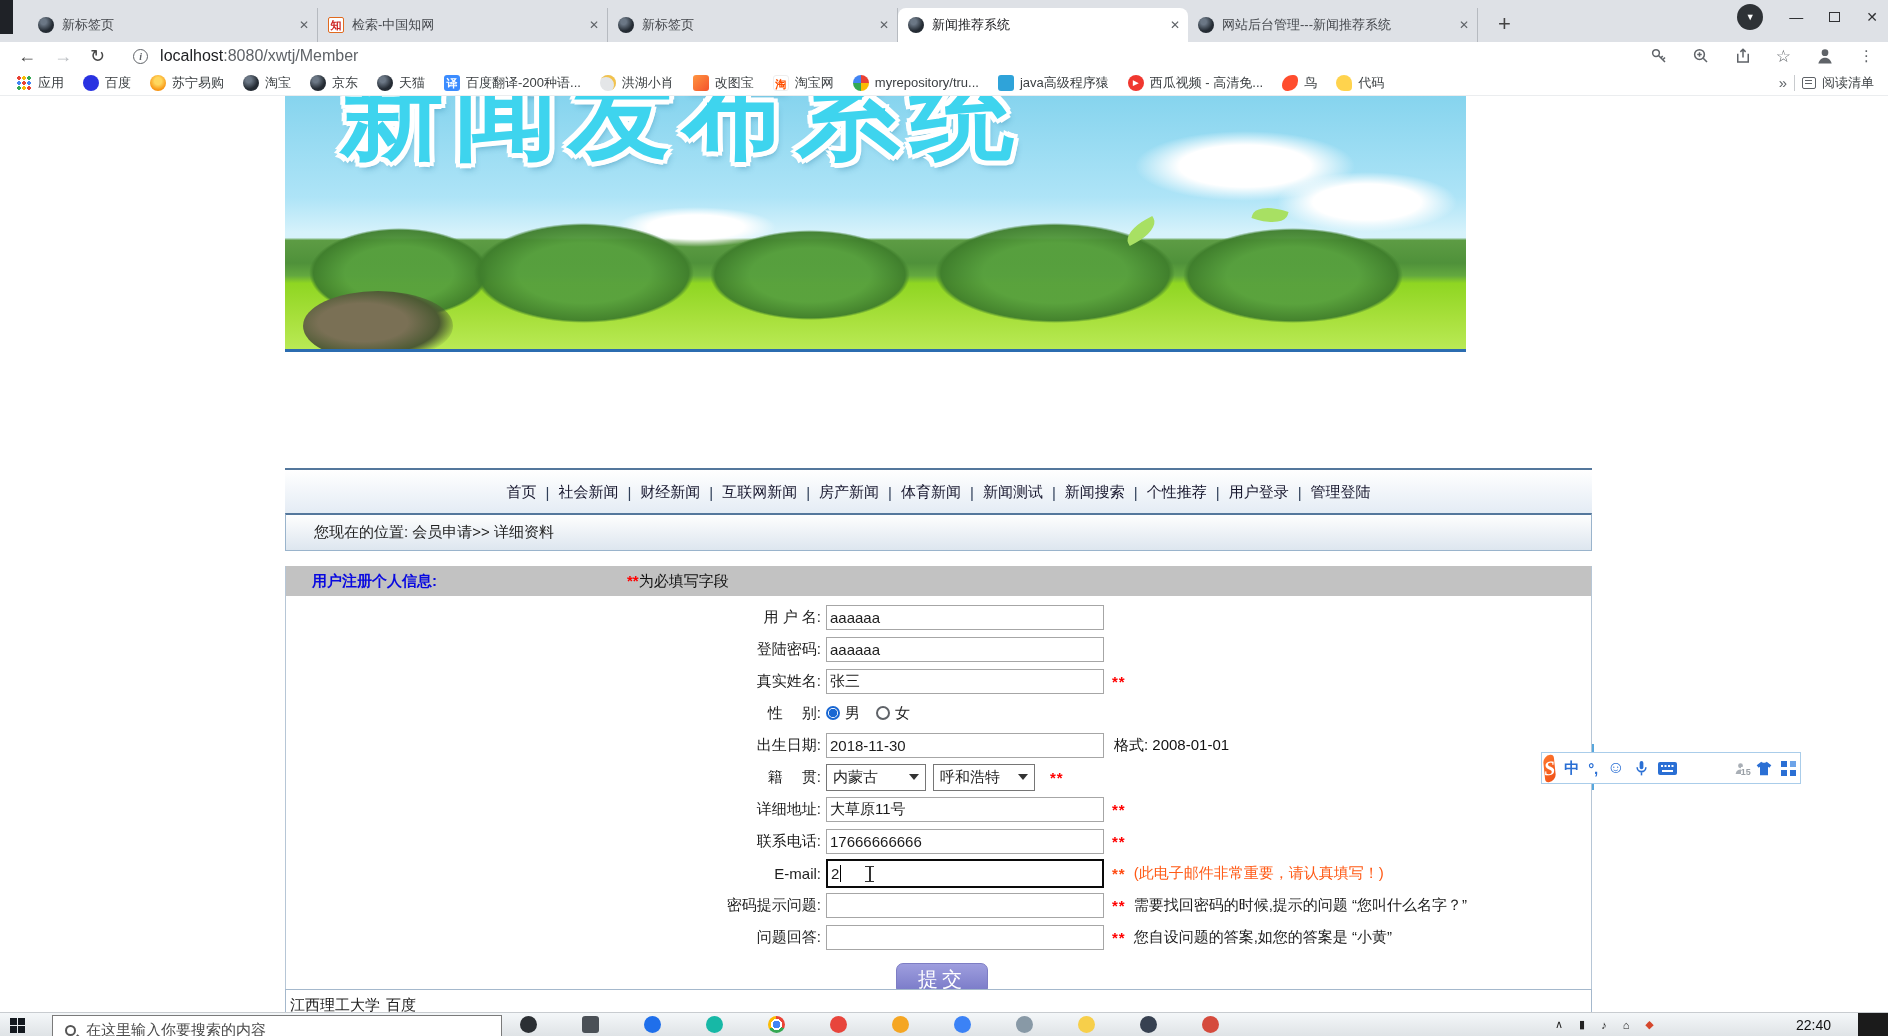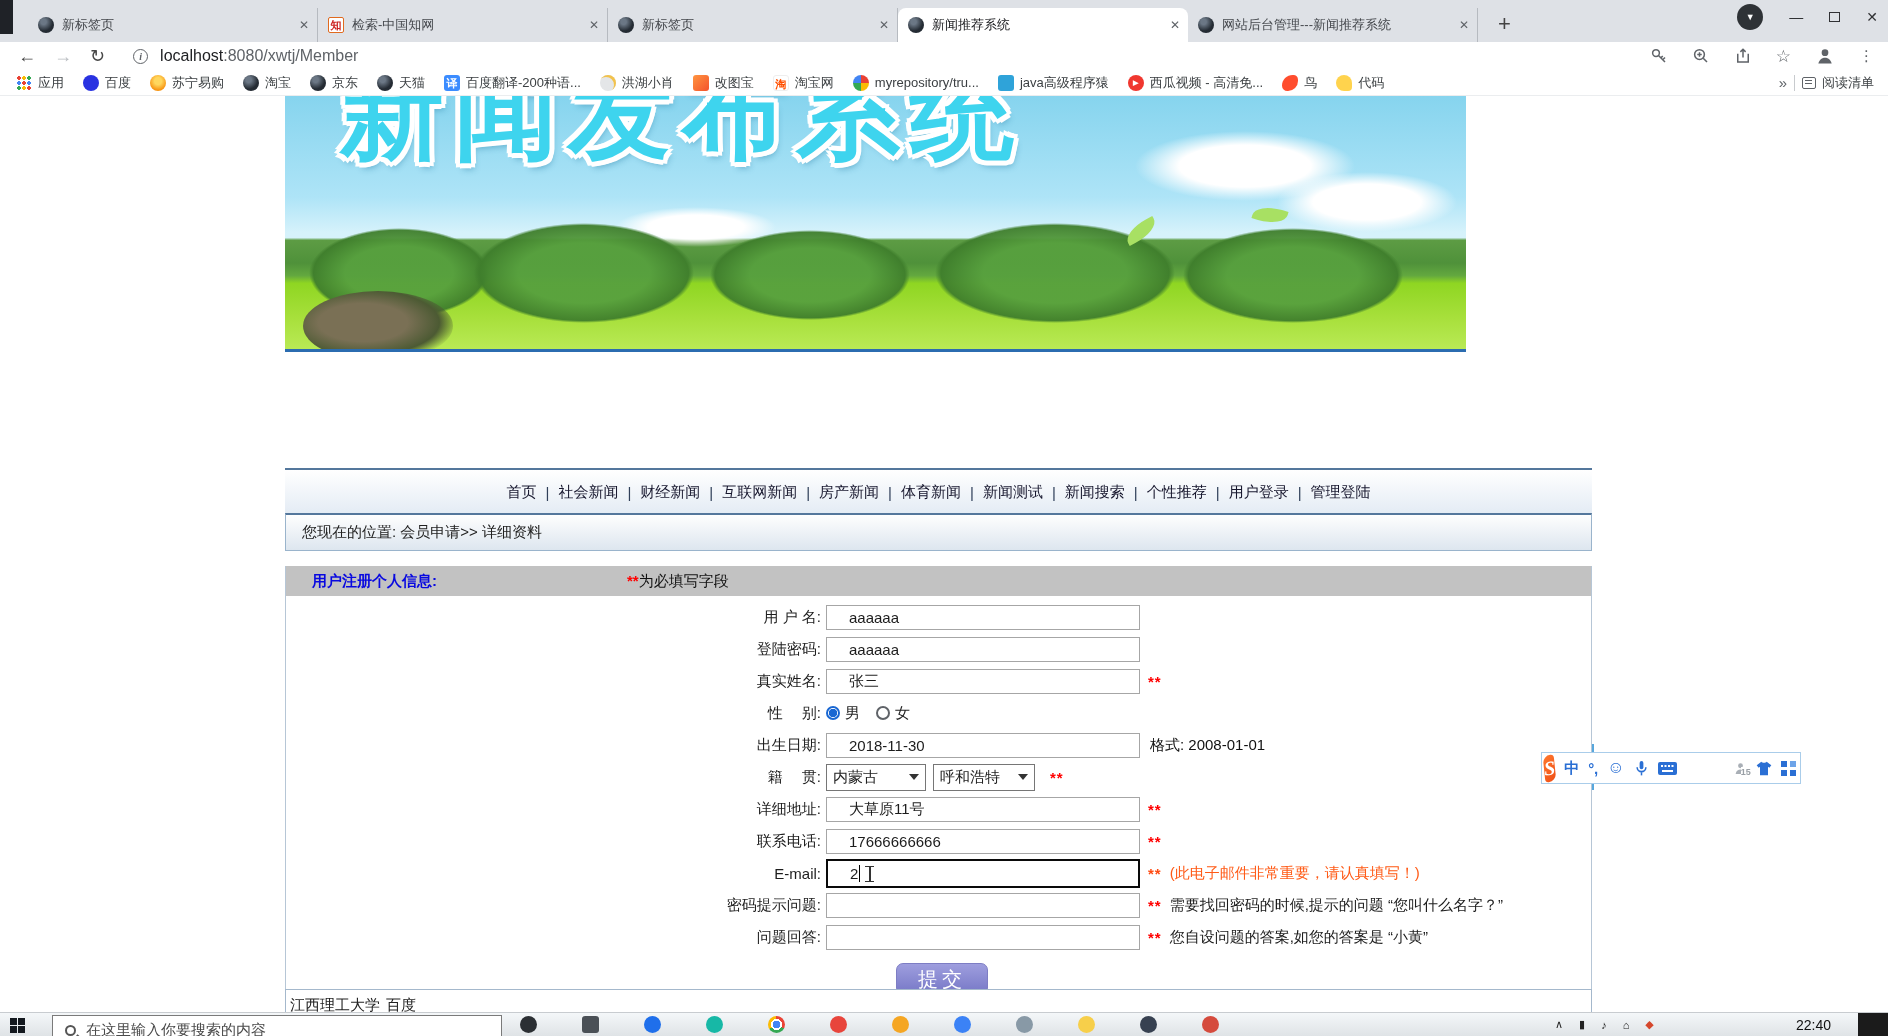--- a/index.html
+++ b/index.html
@@ -69,31 +69,31 @@
   .banner-title{position:absolute;left:55px;top:-52px;font-size:104px;font-weight:bold;letter-spacing:10px;color:#3ed4ee;
     text-shadow:-4px -4px 0 #fff,4px -4px 0 #fff,-4px 4px 0 #fff,4px 4px 0 #fff,0 -5px 0 #fff,0 5px 0 #fff,-5px 0 0 #fff,5px 0 0 #fff,3px 6px 6px rgba(30,120,160,.45);}
   .banner .cat{position:absolute;left:18px;bottom:-12px;width:150px;height:70px;background:radial-gradient(ellipse at 40% 45%,#7a7055 0 35%,#4c5a33 60%,transparent 75%);border-radius:50%;}
   .banner .leaf{position:absolute;width:34px;height:16px;background:#a8e063;border-radius:80% 0 80% 0;transform:rotate(-28deg);}
   .navbar{position:absolute;left:285px;top:372px;width:1307px;height:48px;background:linear-gradient(#ffffff,#e3ebf4);
     border-top:2px solid #54779c;border-bottom:1px solid #9fb6cc;display:flex;align-items:center;justify-content:center;font-size:15px;color:#17172e;}
   .navbar .nav-link{padding:0 9px;white-space:nowrap;}
   .navbar .nav-sep{color:#30405a;}
   .breadcrumb-box{position:absolute;left:285px;top:417px;width:1307px;height:38px;background:linear-gradient(#fefefe,#dde6ef);
     border:1px solid #9ab4cc;border-top:2px solid #54779c;display:flex;align-items:center;font-size:15px;color:#222;}
-  .breadcrumb-box span{margin-left:16px;}
+  .breadcrumb-box span{margin-left:28px;}
   .form-box{position:absolute;left:285px;top:470px;width:1307px;background:#fff;border:1px solid #b6c6d6;border-top:none;padding-bottom:10px;}
   .form-header{height:30px;background:#c2c2c2;display:flex;align-items:center;font-size:15px;}
   .fh-title{color:#0909e0;font-weight:bold;margin-left:26px;}
   .fh-note{margin-left:190px;color:#111;}
   .fh-note .stars{color:#f00;font-weight:bold;}
   .form-rows{padding-top:5px;}
   .frow{display:flex;align-items:center;min-height:32px;font-size:15px;color:#222;}
   .f-label{width:540px;text-align:right;padding-right:5px;color:#1d1d1d;white-space:pre;}
   .f-control{display:flex;align-items:center;}
-  .inputbox{width:314px;height:25px;border:1px solid #a6a6a6;background:#fff;display:flex;align-items:center;padding-left:22px;font-size:15px;color:#1c1c1c;position:relative;}
+  .inputbox{width:278px;height:25px;border:1px solid #a6a6a6;background:#fff;display:flex;align-items:center;padding-left:3px;font-size:15px;color:#1c1c1c;position:relative;}
   .inputbox.focused{border:2px solid #0a0a0a;height:29px;}
   .caret{width:1px;height:17px;background:#000;margin-left:1px;}
   .ibeam{position:absolute;left:36px;top:4px;width:11px;height:19px;color:#333;}
   .ibeam:before{content:"";position:absolute;left:5px;top:2px;width:1.6px;height:15px;background:#333;}
   .ibeam:after{content:"";position:absolute;left:1px;top:1px;width:9px;height:1.6px;background:#333;box-shadow:0 15px 0 #333;}
   .selbox{height:27px;border:1px solid #767676;background:#fff;display:flex;align-items:center;justify-content:space-between;padding:0 6px;margin-right:7px;font-size:15px;}
   .selbox .chev{width:0;height:0;border:5px solid transparent;border-top:6px solid #333;margin-top:5px;margin-left:8px;}
   .radio{width:14px;height:14px;border-radius:50%;border:2px solid #5f6368;background:#fff;margin-right:5px;}
   .radio.sel{border:2px solid #1967d2;background:radial-gradient(circle,#1967d2 0 4px,#fff 4.5px);}
   .radio-label{margin-right:16px;}

